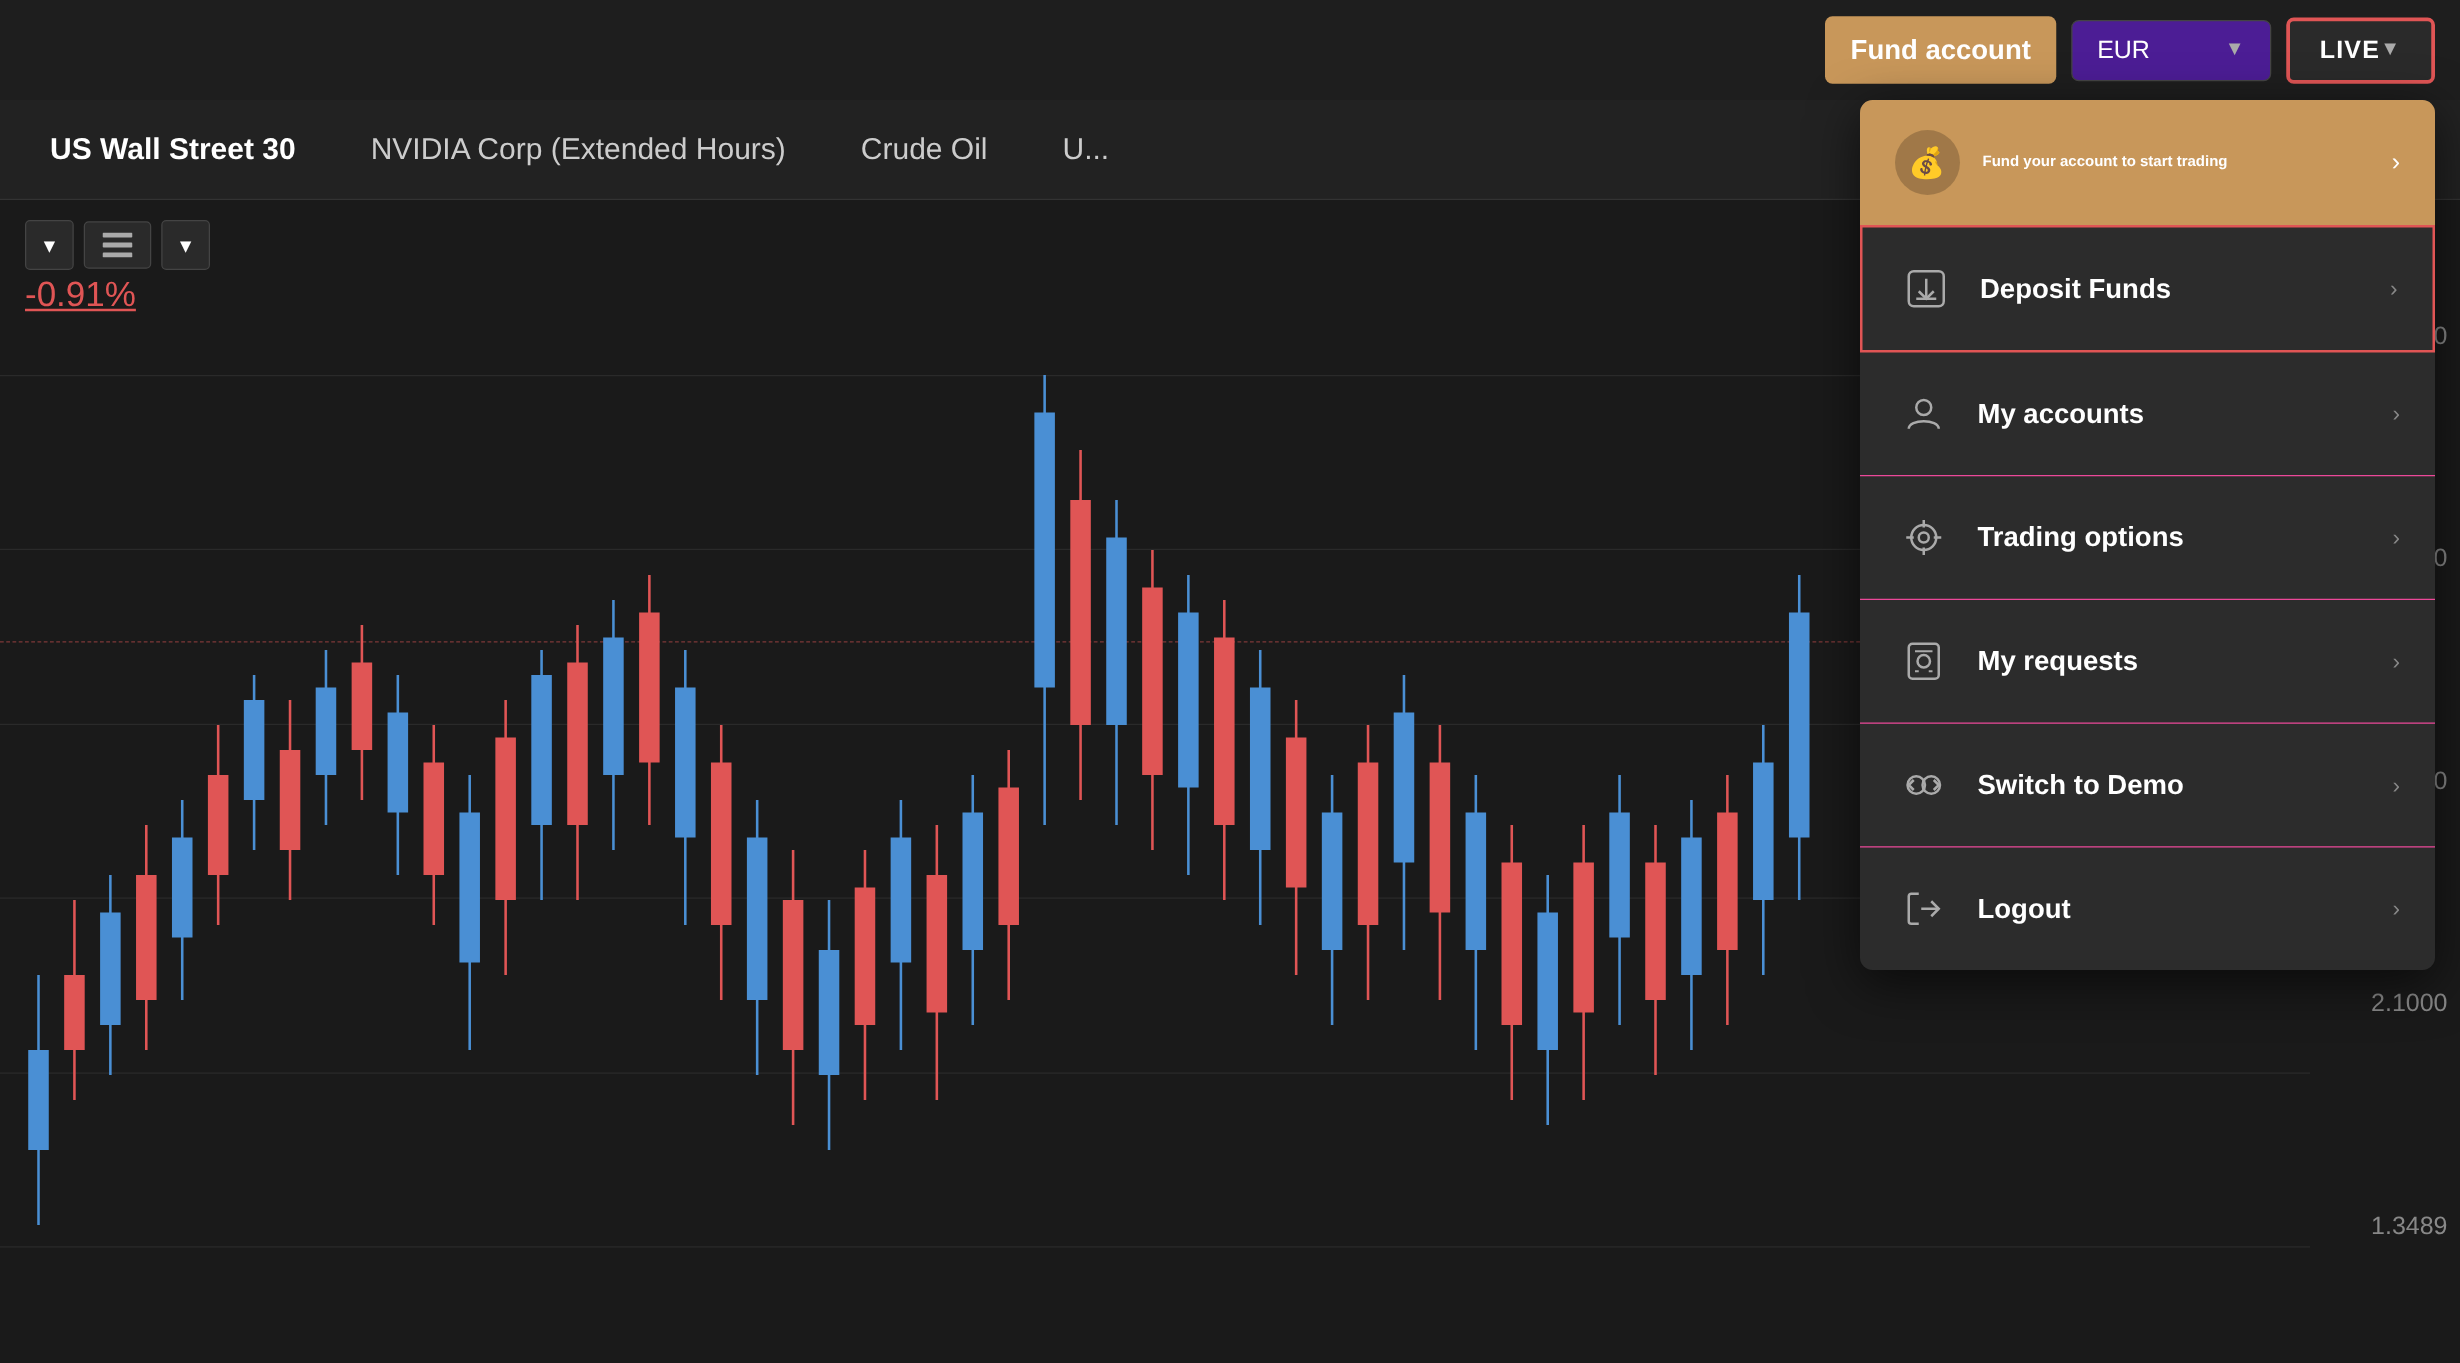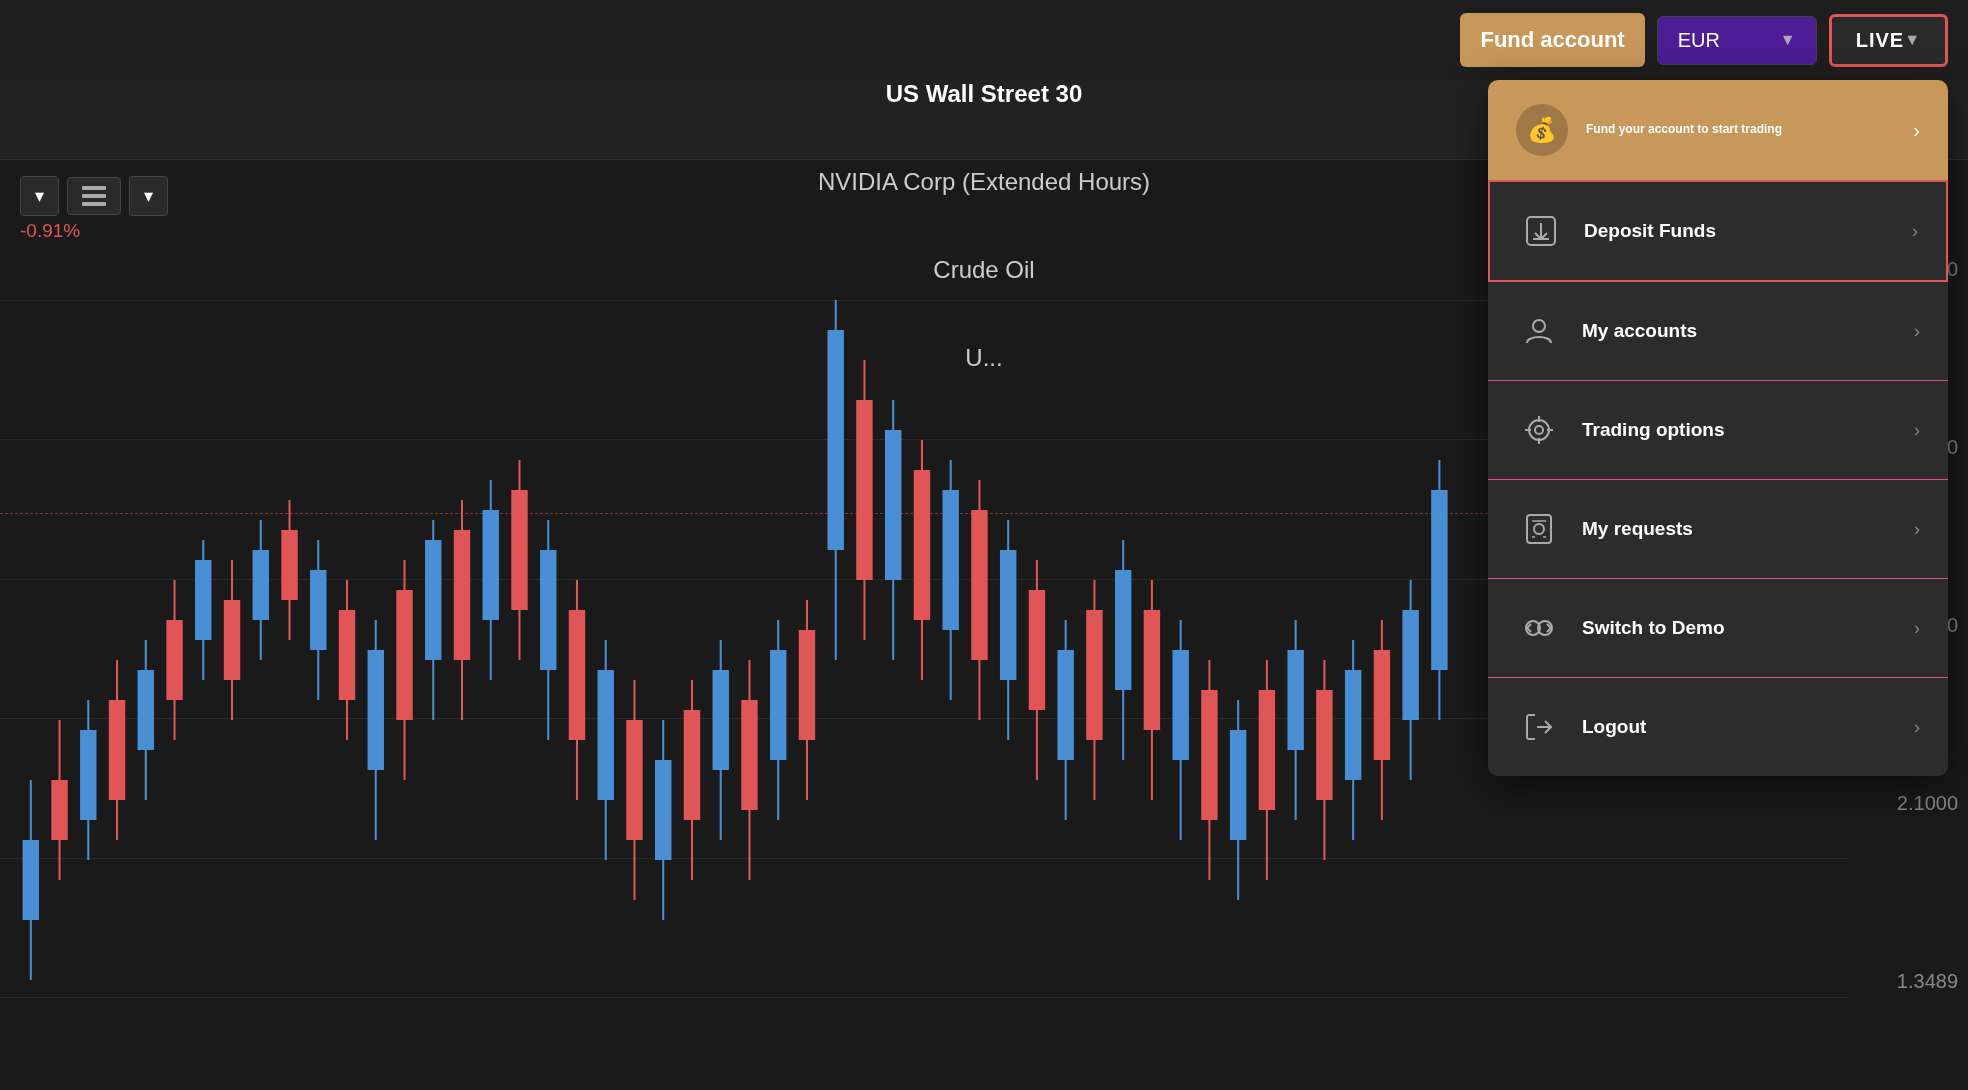--- a/index.html
+++ b/index.html
@@ -85,21 +85,20 @@
       left: 0;
       right: 0;
       height: 80px;
       background: #222;
       display: flex;
       align-items: center;
       padding: 0 40px;
       gap: 60px;
       border-bottom: 1px solid #333;
       z-index: 5;
-      flex-direction: column;
     }
 
     .ticker-item {
       color: #ccc;
       font-size: 24px;
       font-weight: 500;
       white-space: nowrap;
       cursor: pointer;
     }
 
@@ -161,21 +160,22 @@
       text-align: right;
       padding-right: 10px;
     }
 
     
     .change-indicator {
       position: absolute;
       top: 60px;
       left: 20px;
       color: #e05555;
-      font-size: 19px;
+      font-size: 28px;
+      text-decoration: underline;
     }
 
     
     .sell-btn-area {
       position: absolute;
       top: 20px;
       right: 140px;
     }
 
     .sell-btn {
@@ -271,21 +271,21 @@
       height: 46px;
       display: flex;
       align-items: center;
       justify-content: center;
       font-size: 26px;
       color: #aaa;
       flex-shrink: 0;
     }
 
     .menu-item .menu-label {
-      font-size: 19px;
+      font-size: 22px;
       font-weight: 600;
       color: #fff;
     }
 
     .menu-item .menu-chevron {
       margin-left: auto;
       color: #888;
       font-size: 18px;
     }
 

